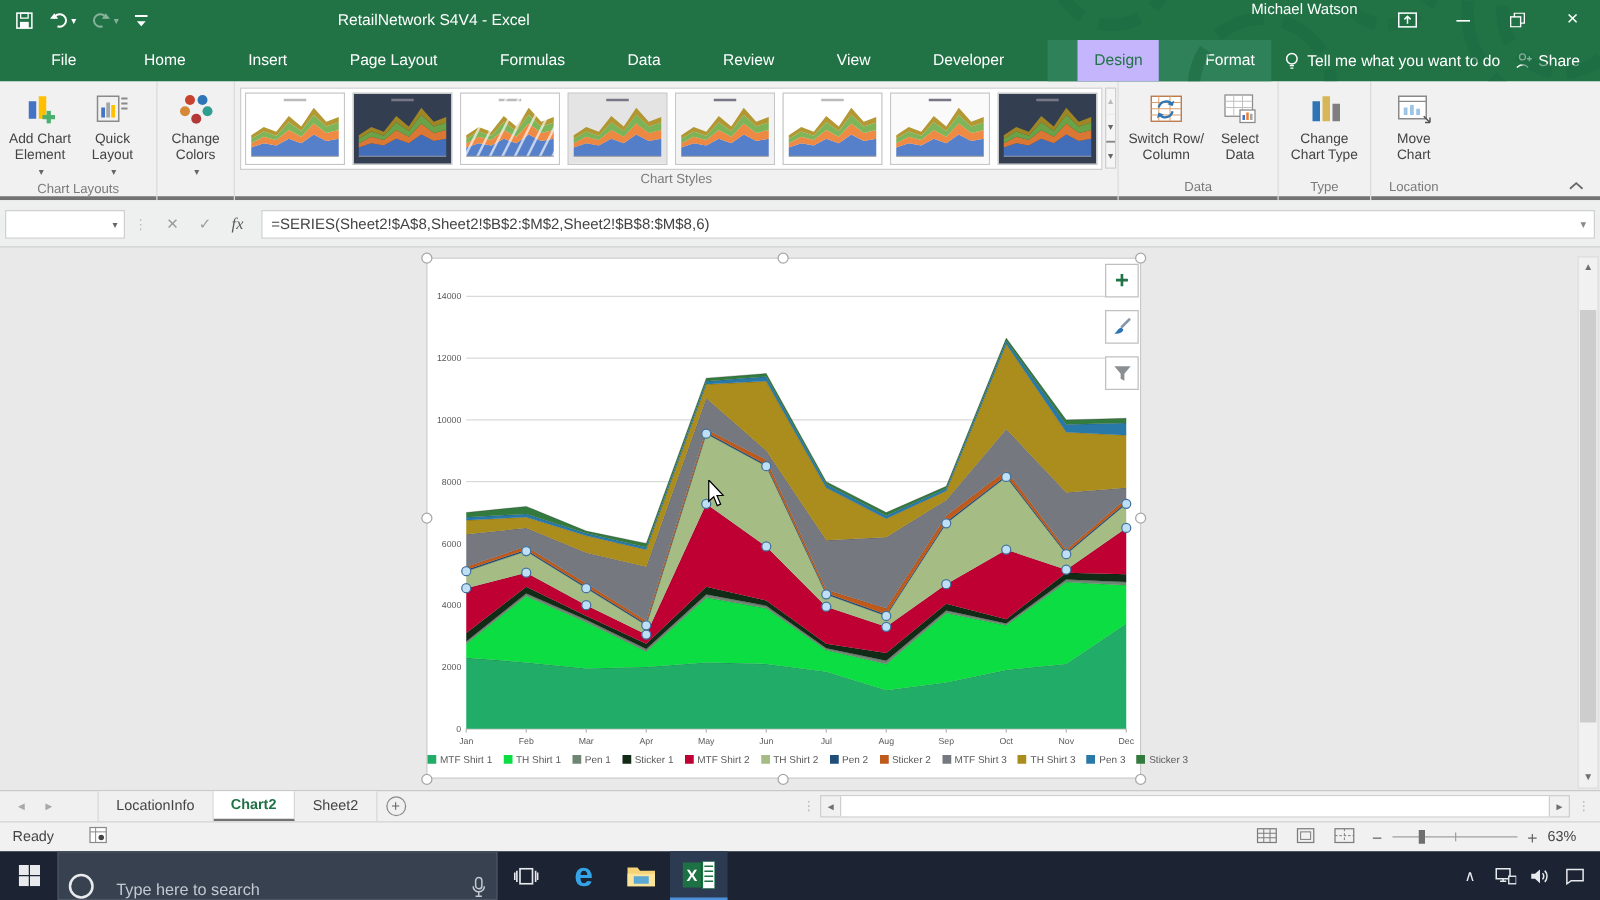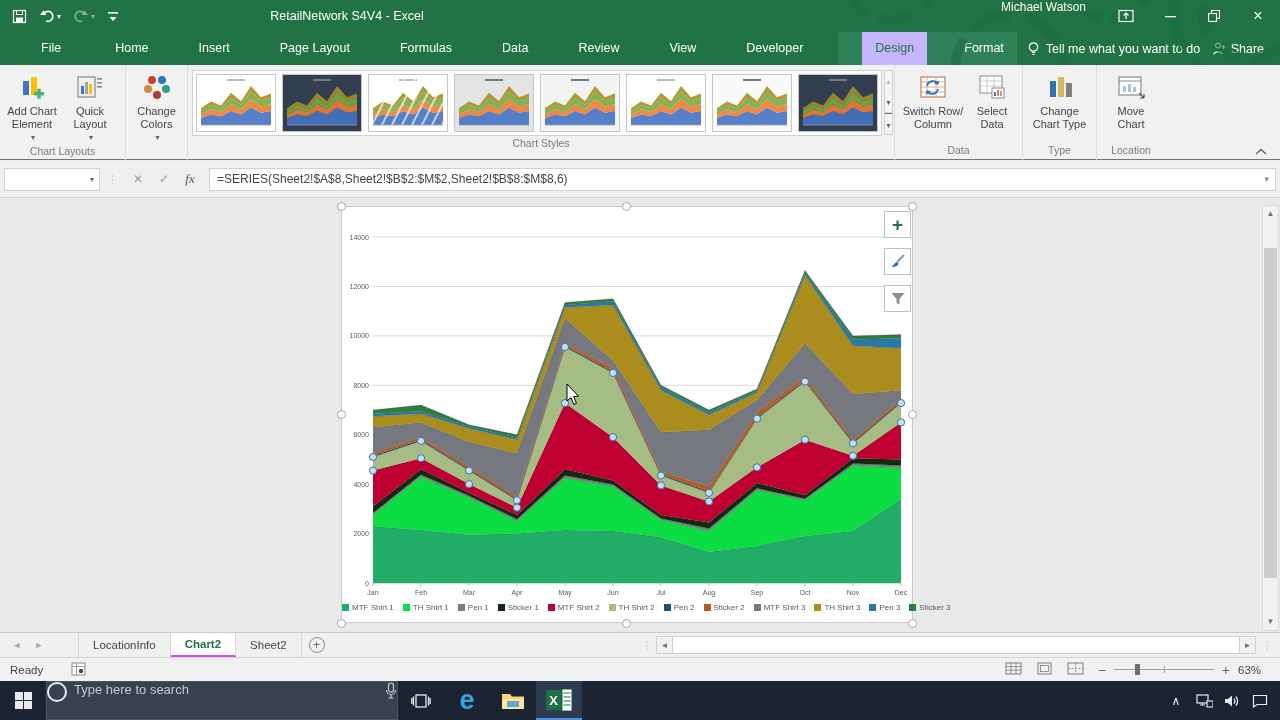--- a/index.html
+++ b/index.html
@@ -22,21 +22,21 @@
   #tabrow { position:absolute; left:0; top:32px; width:1280px; height:33px; background:#217346; display:flex; align-items:stretch; z-index:4; }
   .rtab { padding:0 13px; line-height:33px; font-size:12.5px; color:#fff; white-space:nowrap;margin-left:24px; }
   .rtab.file { padding:0 17px; }
   .rtab.active { background:#c4b5fd; color:#217346; }
   #ctx-tabs { position:relative; display:flex; margin-left:22px; background:#2f8159; }
   #ctx-label { position:absolute; left:0; top:-32px; width:100%; height:32px; background:#2f8159; color:#cfe3d8; font-size:11.5px; text-align:center; line-height:32px; white-space:nowrap; }
   #tellme { display:flex; align-items:center; gap:6px; color:#fff; font-size:12.5px; margin-left:10px; white-space:nowrap; }
   #share { margin-left:auto; margin-right:16px; display:flex; align-items:center; gap:5px; color:#fff; font-size:12.5px; }
 
   
-  #ribbon { position:absolute; left:0; top:65px; width:1280px; height:95px; background:#f1f1f1; border-bottom:1px solid #737373; display:flex; }
+  #ribbon { position:absolute; left:0; top:65px; width:1280px; height:95px; background:#f1f1f1; border-bottom:3px solid #737373; display:flex; }
   .rgroup { position:relative; height:95px; border-right:1px solid #dcdcdc; display:flex; flex-direction:column; }
   .rgroup-body { flex:1; display:flex; align-items:flex-start; padding:4px 3px 0 3px; }
   .rgroup-label { height:17px; font-size:10.5px; color:#7a7a7a; text-align:center; line-height:15px; }
   .big-btn { width:58px; display:flex; flex-direction:column; align-items:center; color:#444; font-size:11px; line-height:13px; text-align:center; padding-top:2px; }
   .big-btn .ic { height:34px; display:flex; align-items:center; justify-content:center; }
   .lbl2 { display:flex; flex-direction:column; align-items:center; }
 
   
   #gallery-wrap { display:flex; align-items:flex-start; padding:5px 2px 0 4px; }
   #gallery { display:flex; gap:6px; background:#fff; border:1px solid #cfcfcf; padding:3px; }
@@ -70,21 +70,21 @@
   .sarrow { position:absolute; left:0; width:15px; height:16px; text-align:center; font-size:8px; color:#6f6f6f; line-height:16px; }
   #vthumb { position:absolute; left:1px; top:42px; width:13px; height:330px; background:#cdcdcd; }
   #cursor { position:absolute; left:566px; top:185px; z-index:9; }
 
   
   #sheetbar { position:absolute; left:0; top:632px; width:1280px; height:25px; background:#f0f0f0; border-top:1px solid #c9c9c9; display:flex; align-items:stretch; font-size:11.5px; }
   .tabnav { width:22px; display:flex; align-items:center; justify-content:center; color:#a8a8a8; font-size:9px; }
   #sheet-tabs { display:flex; margin-left:28px;text-align:right; }
   .sheet-tab { padding:0 14px; display:flex; align-items:center; color:#444; border-right:1px solid #d8d8d8; background:#f0f0f0; }
   .sheet-tab:first-child { border-left:1px solid #d8d8d8; }
-  .sheet-tab.active { background:#fff; color:#1e7145; font-weight:bold; border-bottom:2px solid #d946ef; }
+  .sheet-tab.active { background:#fff; color:#1e7145; font-weight:bold; border-bottom:2px solid #737373; }
   #newsheet { width:30px; display:flex; align-items:center; justify-content:center; }
   #newsheet span { width:16px; height:16px; border:1px solid #8a8a8a; border-radius:50%; color:#666; font-size:12px; line-height:14px; text-align:center; }
   .vdots { color:#b5b5b5; font-size:10px; display:flex; align-items:center; margin:0 4px; }
   #hscroll { display:flex; align-items:center; flex:1; margin:3px 2px 3px 0; background:#f1f1f1; border:1px solid #cfcfcf; }
   .harrow { width:15px; text-align:center; color:#6f6f6f; font-size:8px; }
   #htrack { flex:1; height:100%; background:#fff; border-left:1px solid #cfcfcf; border-right:1px solid #cfcfcf; }
 
   
   #statusbar { position:absolute; left:0; top:657px; width:1280px; height:24px; background:#f1f1f1; border-top:1px solid #d4d4d4; display:flex; align-items:center; font-size:11.5px; color:#444; }
   #ready { margin-left:10px; }
@@ -93,21 +93,21 @@
   .viewic { opacity:.75; }
   #zoomctl { display:flex; align-items:center; gap:8px; color:#666; }
   #ztrack { width:100px; height:1px; background:#a0a0a0; position:relative; }
   #zthumb { position:absolute; left:21px; top:-5px; width:5px; height:11px; background:#6f6f6f; }
   #ztick { position:absolute; left:50px; top:-3px; width:1px; height:7px; background:#a0a0a0; }
   #zoompct { width:32px; color:#444; }
 
   
   #taskbar { position:absolute; left:0; top:681px; width:1280px; height:39px; background:#1c2434; display:flex; align-items:stretch; z-index:10; }
   #startbtn { width:46px; display:flex; align-items:center; justify-content:center; }
-  #searchbox { width:352px; background:#38414f; display:flex; align-items:flex-start; gap:7px; padding:0 0; border:1px solid #4b5462; }
+  #searchbox { width:352px; background:#38414f; display:flex; align-items:flex-end; gap:18px; padding:0 8px; border:1px solid #4b5462; }
   #cortana-ring { width:20px; height:20px; border:2px solid #e8eaed; border-radius:50%; }
   #search-input { flex:1; background:transparent; border:none; outline:none; color:#c3c9d2; font-size:13px; font-family:"Liberation Sans",sans-serif; }
   #search-input::placeholder { color:#c3c9d2; }
   .tb-ic { width:46px; display:flex; align-items:center; justify-content:center; }
   .tb-ic.activeapp { background:#2d3b52; border-bottom:2px solid #4e8fd9; }
   #tray { margin-left:auto; display:flex; align-items:center; margin-right:6px; }
   .tray-ic { width:28px; display:flex; align-items:center; justify-content:center; color:#e8eaed; font-size:12px; height:39px; }
   #edge-e { color:#35a3e8; font-size:27px; font-weight:bold; line-height:27px; }
 </style>
 </head>

